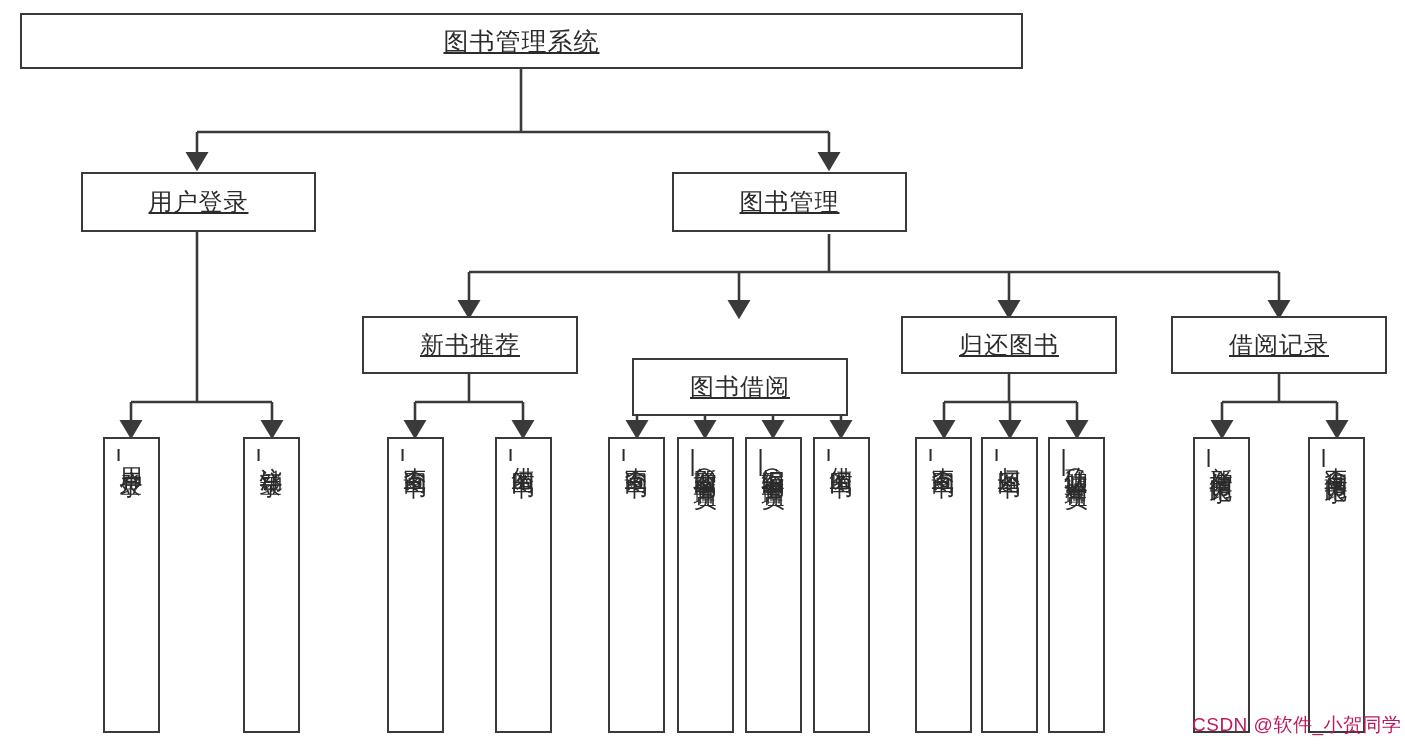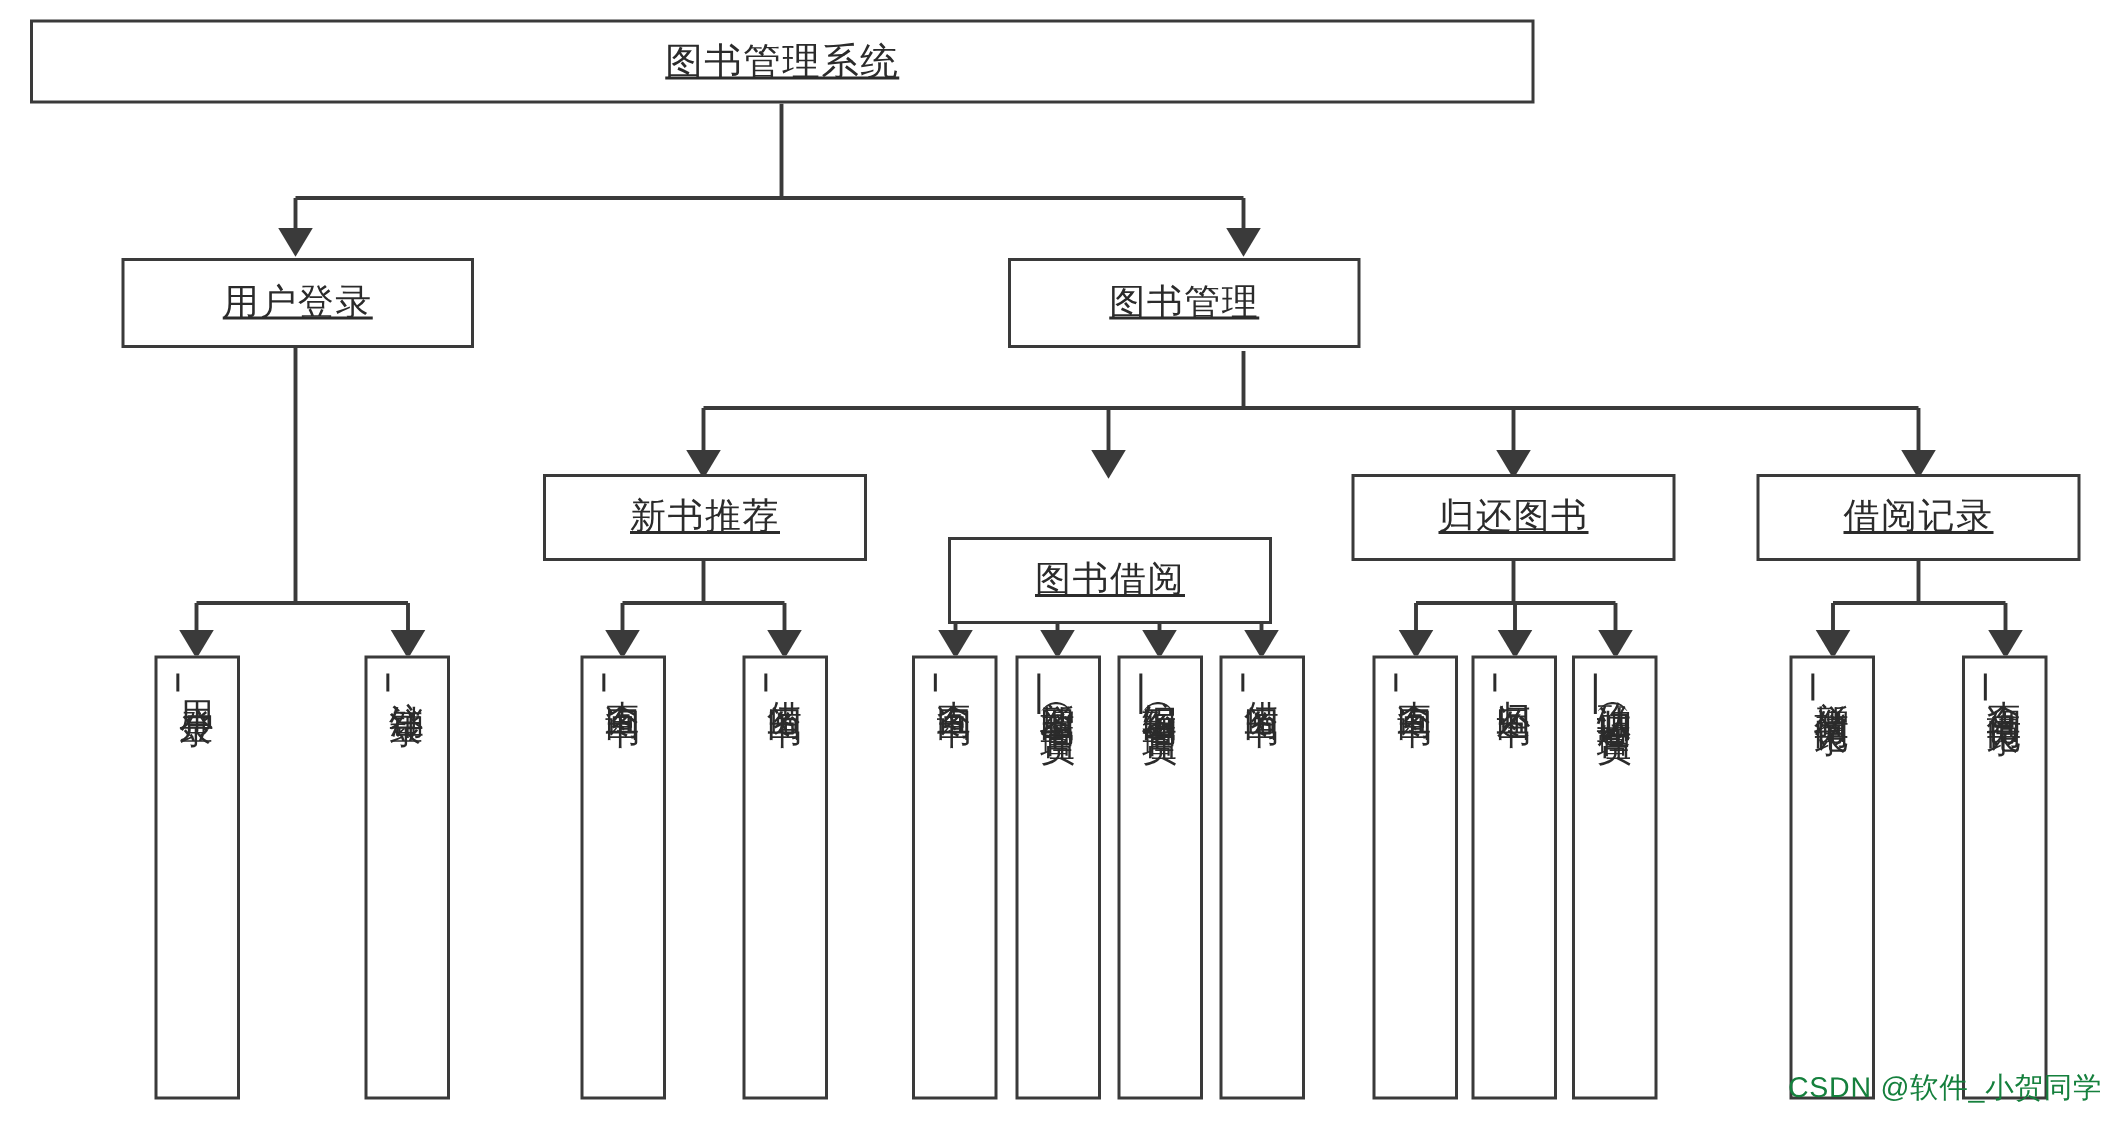--- a/index.html
+++ b/index.html
@@ -56,21 +56,21 @@
     letter-spacing: 3px;
     line-height: 1.05;
     white-space: nowrap;
     text-align: left;
   }
   .watermark {
     position: absolute;
     left: 1192px;
     top: 712px;
     font-size: 19px;
-    color: #15803d;
+    color: #be185d;
     letter-spacing: 0.5px;
     white-space: nowrap;
   }
 </style>
 </head>
 <body>
 
 <div id="canvas">
 
   <svg id="wires" viewBox="0 0 1405 747" xmlns="http://www.w3.org/2000/svg">

